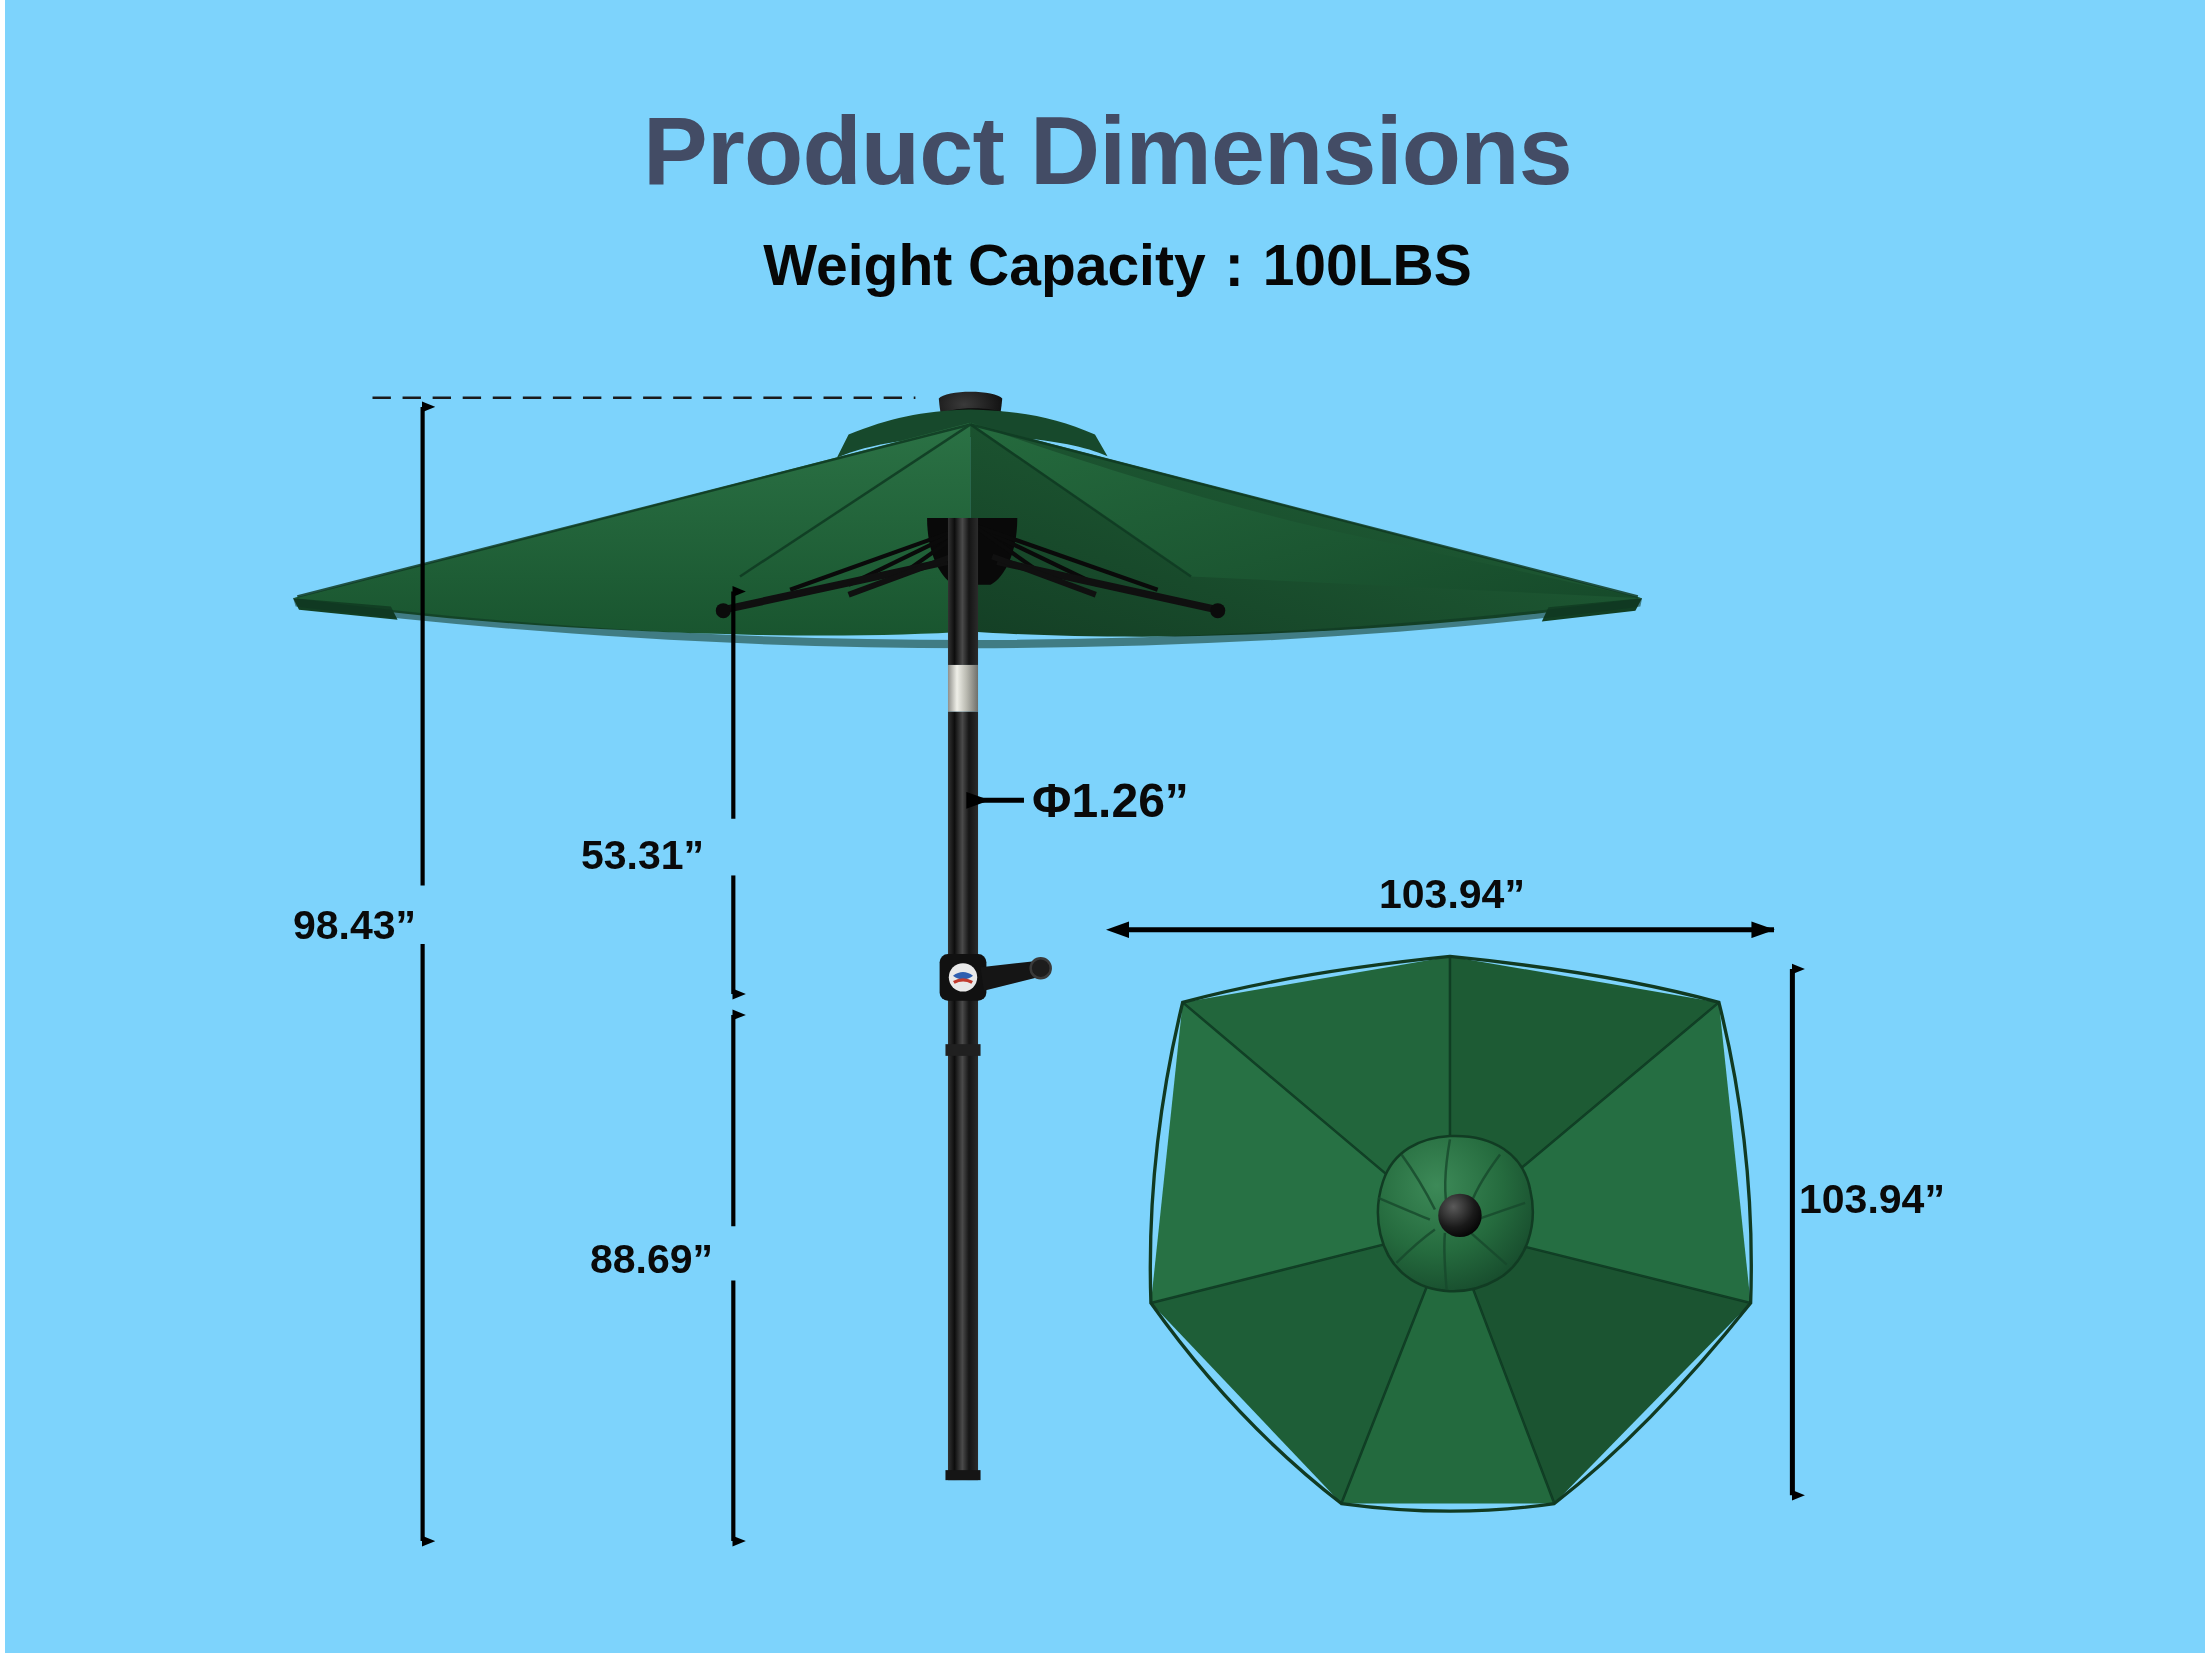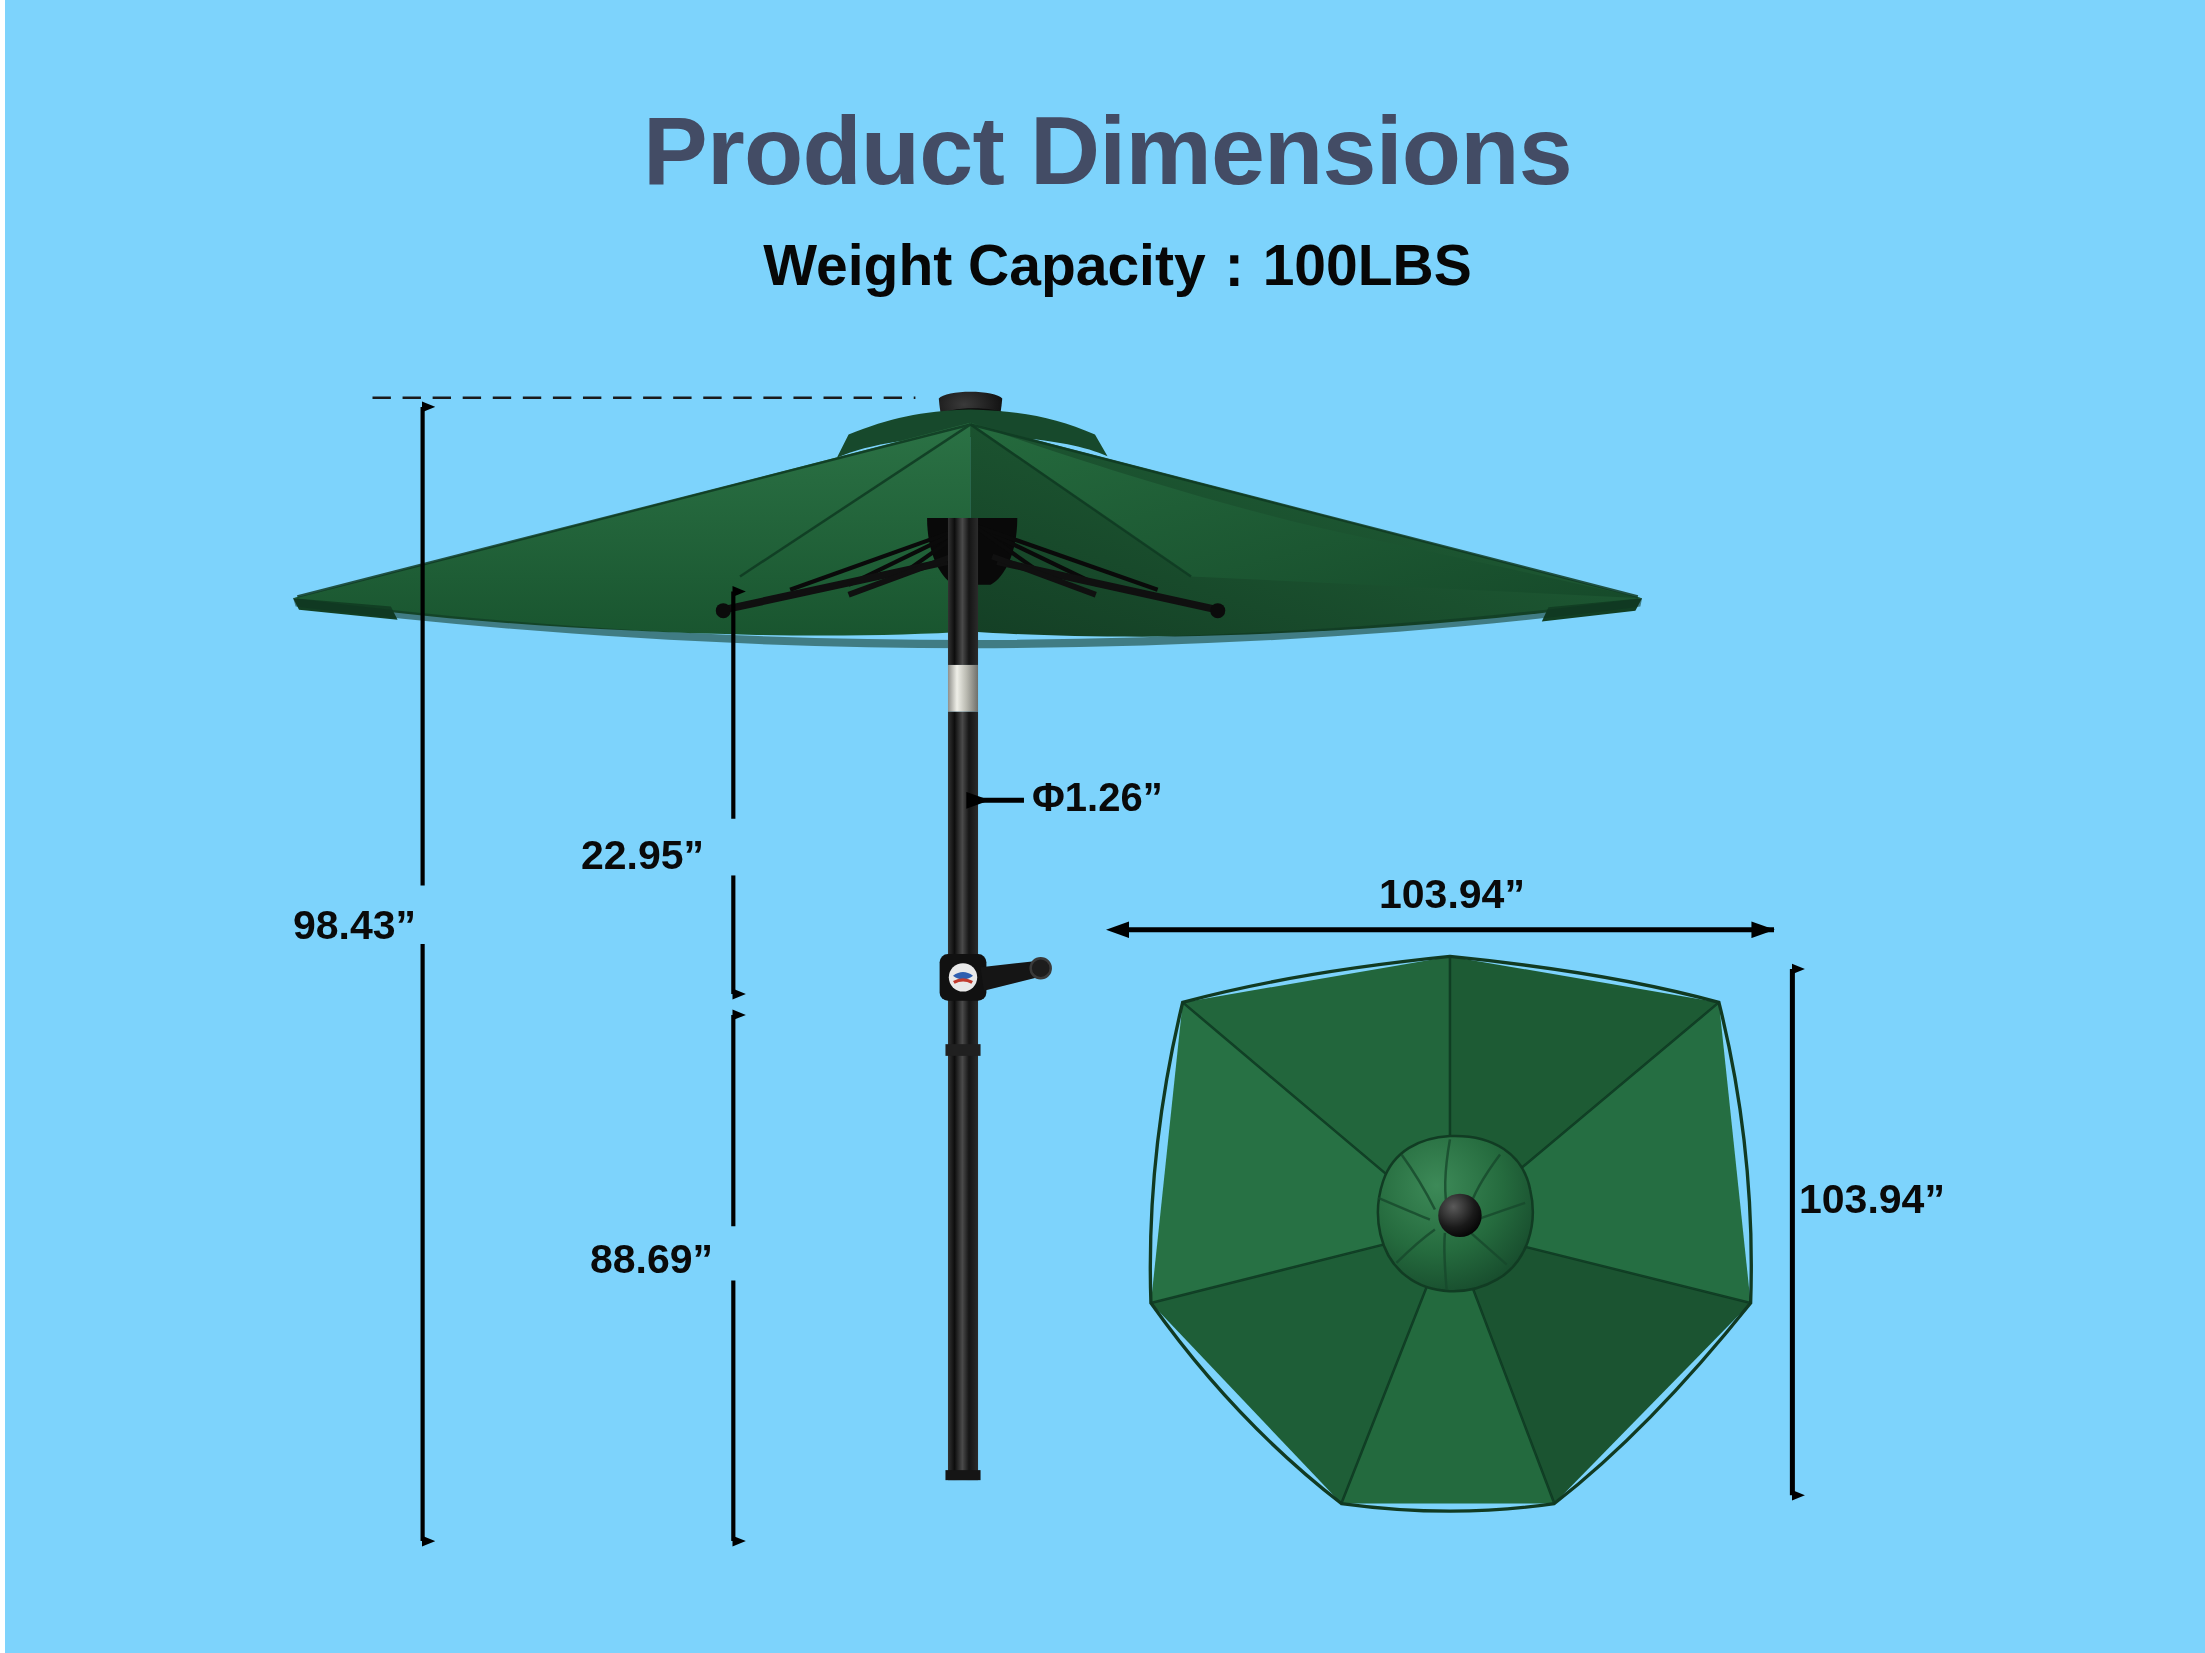--- a/index.html
+++ b/index.html
@@ -56,21 +56,21 @@
   .dim-label {
     position: absolute;
     font-size: 41px;
     font-weight: bold;
     color: #0a0a0a;
     white-space: nowrap;
     line-height: 1;
   }
   #label-total-height   { left: 288px;  top: 905px; }
   #label-canopy-height  { left: 576px;  top: 835px; }
-  #label-pole-diameter  { left: 1027px; top: 777px; font-size: 40px; }
+  #label-pole-diameter  { left: 1027px; top: 777px; font-size: 48px; }
   #label-lower-height   { left: 585px;  top: 1239px; }
   #label-canopy-width   { left: 1374px; top: 874px; }
   #label-canopy-depth   { left: 1794px; top: 1179px; }
 
   
   #art {
     position: absolute;
     left: 0;
     top: 0;
     width: 2205px;
@@ -81,21 +81,21 @@
 <body>
 
 <div id="stage">
 
   <div class="title">Product Dimensions</div>
 
   <div class="subtitle">Weight Capacity：100LBS</div>
 
   <div class="dim-label" id="label-total-height">98.43”</div>
 
-  <div class="dim-label" id="label-canopy-height">22.95”</div>
+  <div class="dim-label" id="label-canopy-height">53.31”</div>
 
   <div class="dim-label" id="label-pole-diameter">Φ1.26”</div>
 
   <div class="dim-label" id="label-lower-height">88.69”</div>
 
   <div class="dim-label" id="label-canopy-width">103.94”</div>
 
   <div class="dim-label" id="label-canopy-depth">103.94”</div>
 
   <svg id="art" viewBox="0 0 2640 1980">

